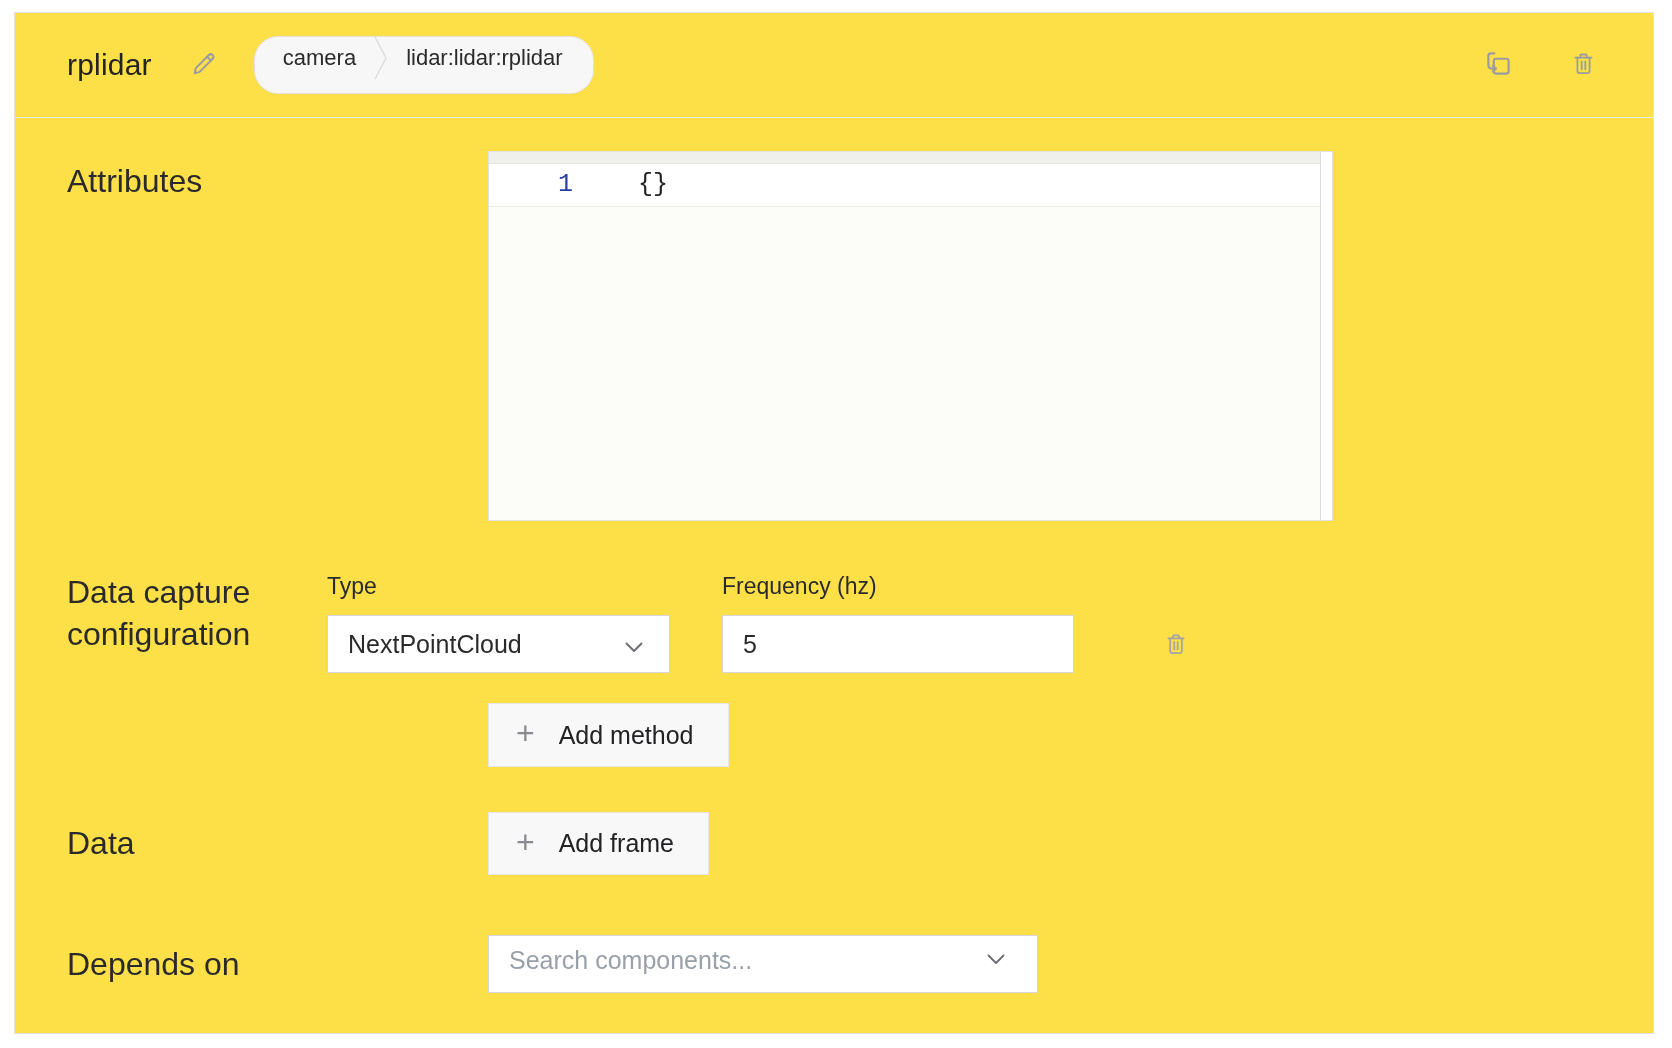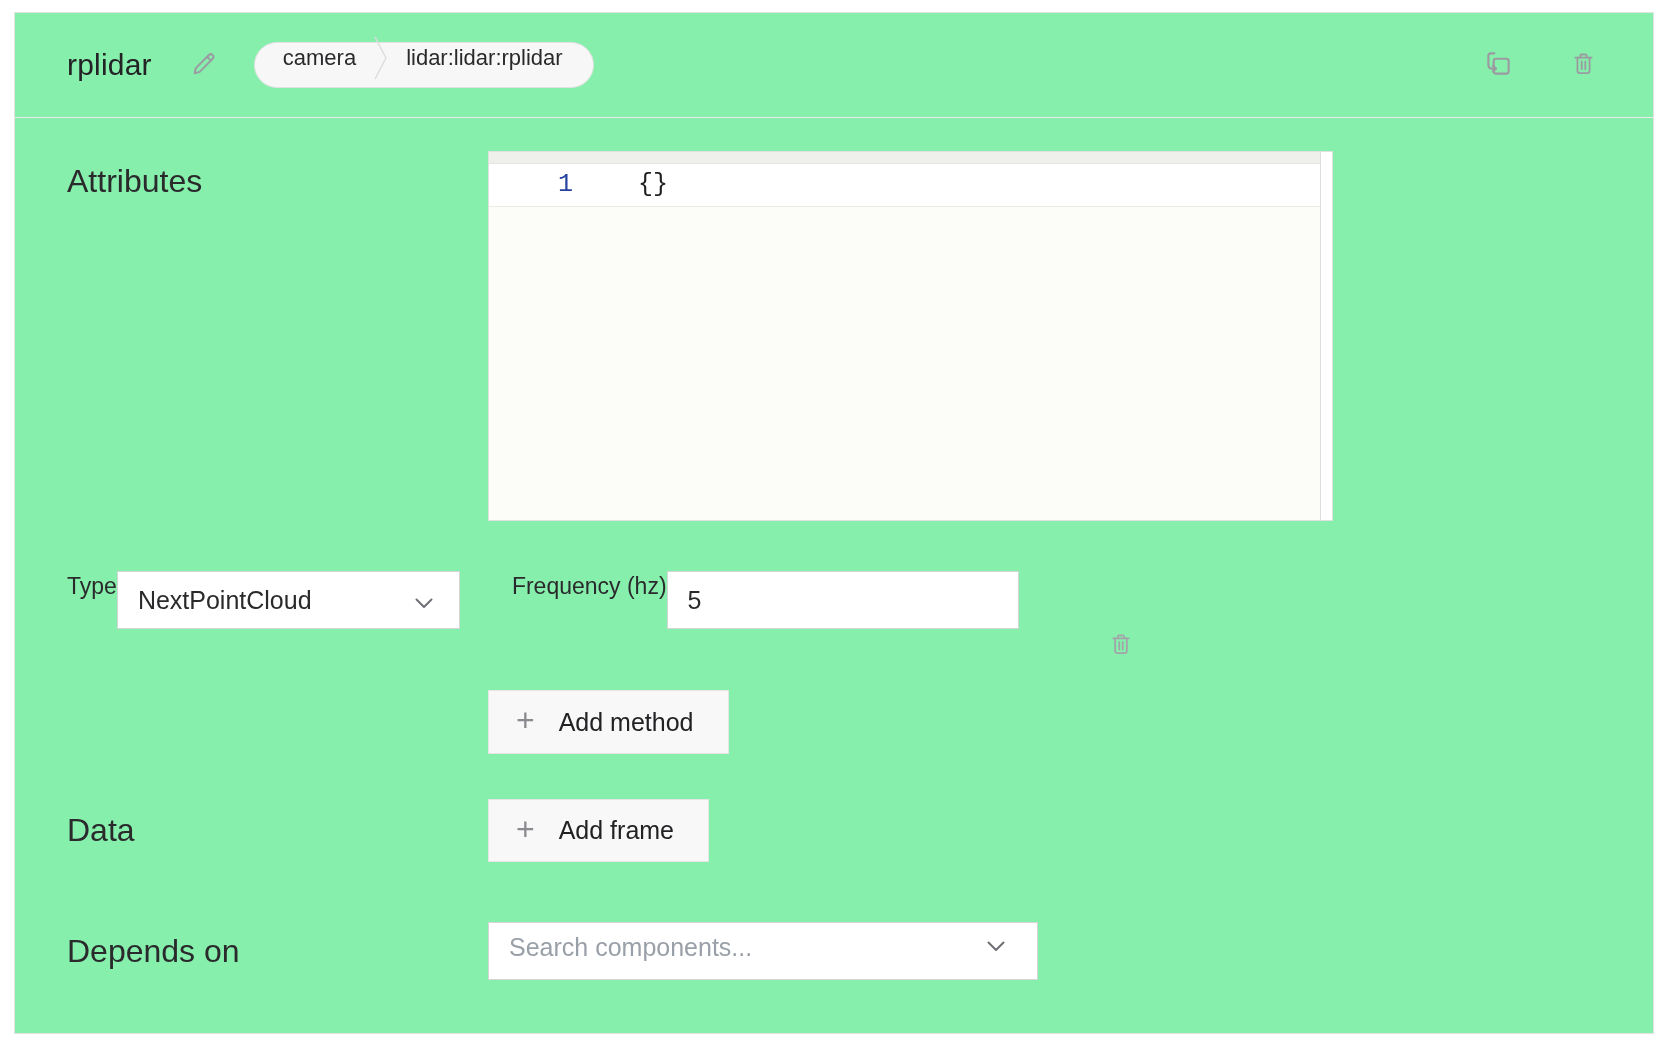--- a/index.html
+++ b/index.html
@@ -4,31 +4,31 @@
 <style>
   html,body{margin:0;padding:0;background:#ffffff;}
   body{
     width:1672px;height:1048px;position:relative;
     font-family:"Liberation Sans", sans-serif;
     color:#2a2a2c;
     -webkit-font-smoothing:antialiased;
   }
   .panel{
     position:absolute;left:14px;top:12px;width:1640px;height:1022px;
-    background:#86efac;border:1.5px solid #e2e2e2;box-sizing:border-box;
+    background:#fde047;border:1.5px solid #e2e2e2;box-sizing:border-box;
   }
   
   .header{
     height:105px;display:flex;align-items:center;
     padding:0 56px 0 52px;border-bottom:1px solid #e9e9e9;box-sizing:border-box;
   }
   .title{font-size:30px;font-weight:500;color:#232326;letter-spacing:.2px;}
   .edit-btn{margin-left:38px;width:28px;height:28px;border:0;background:none;padding:0;cursor:pointer;color:#9b9ba1;display:flex;align-items:center;}
   .badge{
-    margin-left:36px;height:46px;display:flex;align-items:center;
+    margin-left:36px;height:58px;display:flex;align-items:center;
     background:#f7f7f7;border:1px solid #e2e2e2;border-radius:24px;
     padding:0 30px 14px 28px;box-sizing:border-box;
   }
   .badge-text{font-size:22px;color:#2a2a2c;}
   .badge-sep{margin:0 18px;display:flex;align-items:center;height:46px;}
   .header-actions{margin-left:auto;display:flex;align-items:center;gap:56px;}
   .icon-btn{border:0;background:none;padding:0;cursor:pointer;color:#9b9ba1;display:flex;align-items:center;}
   
   .row{display:flex;padding-left:52px;box-sizing:border-box;}
   .row-label{width:421px;flex-shrink:0;font-size:32px;color:#2a2a2c;}
@@ -42,21 +42,21 @@
   }
   .editor-topstrip{height:11px;background:#efefec;border-bottom:1px solid #e5e5e2;}
   .editor-activeline{height:42px;background:#ffffff;border-bottom:1px solid #e9e9e6;display:flex;}
   .editor-gutter{width:140px;flex-shrink:0;text-align:right;padding-right:56px;box-sizing:border-box;line-height:42px;color:#25419e;}
   .editor-code{padding-left:9px;line-height:42px;color:#1f1f22;white-space:pre;}
   .editor-scrollbar{position:absolute;right:0;top:0;bottom:0;width:11px;background:#ffffff;border-left:1px solid #dedede;}
   
   .row-capture{margin-top:50px;}
   .row-capture .row-label{line-height:42px;max-width:260px;padding-top:0;}
   .capture-controls{display:flex;align-items:flex-start;}
-  .field-group{display:flex;}
+  .field-group{display:flex;flex-direction:column;}
   .field-label{font-size:23px;color:#2a2a2c;height:30px;margin-bottom:14px;line-height:30px;}
   .select-box{
     width:343px;height:58px;border:1px solid #d5d5d7;background:#fff;box-sizing:border-box;
     display:flex;align-items:center;justify-content:space-between;
     padding:0 26px 0 20px;font-size:25px;cursor:pointer;text-align:center;
   }
   .text-input{
     width:352px;height:58px;border:1px solid #d5d5d7;background:#fff;box-sizing:border-box;
     font-size:25px;padding:0 0 0 20px;color:#2a2a2c;outline:none;
     font-family:"Liberation Sans", sans-serif;
@@ -148,20 +148,21 @@
       <div class="editor-topstrip"></div>
       <div class="editor-activeline">
         <div class="editor-gutter">1</div>
         <div class="editor-code">{}</div>
       </div>
       <div class="editor-scrollbar"></div>
     </div>
   </div>
 
   <div class="row row-capture">
+    <div class="row-label">Data capture configuration</div>
 
     <div class="capture-controls">
 
       <div class="field-group">
         <div class="field-label">Type</div>
         <div class="select-box">
           <span>NextPointCloud</span>
           <span>
             <svg width="18" height="11" viewBox="0 0 18 11" fill="none" stroke="#6f6f76" stroke-width="2" stroke-linecap="round" stroke-linejoin="round">
               <path d="M1.5 1.5L9 9l7.5-7.5"></path>

